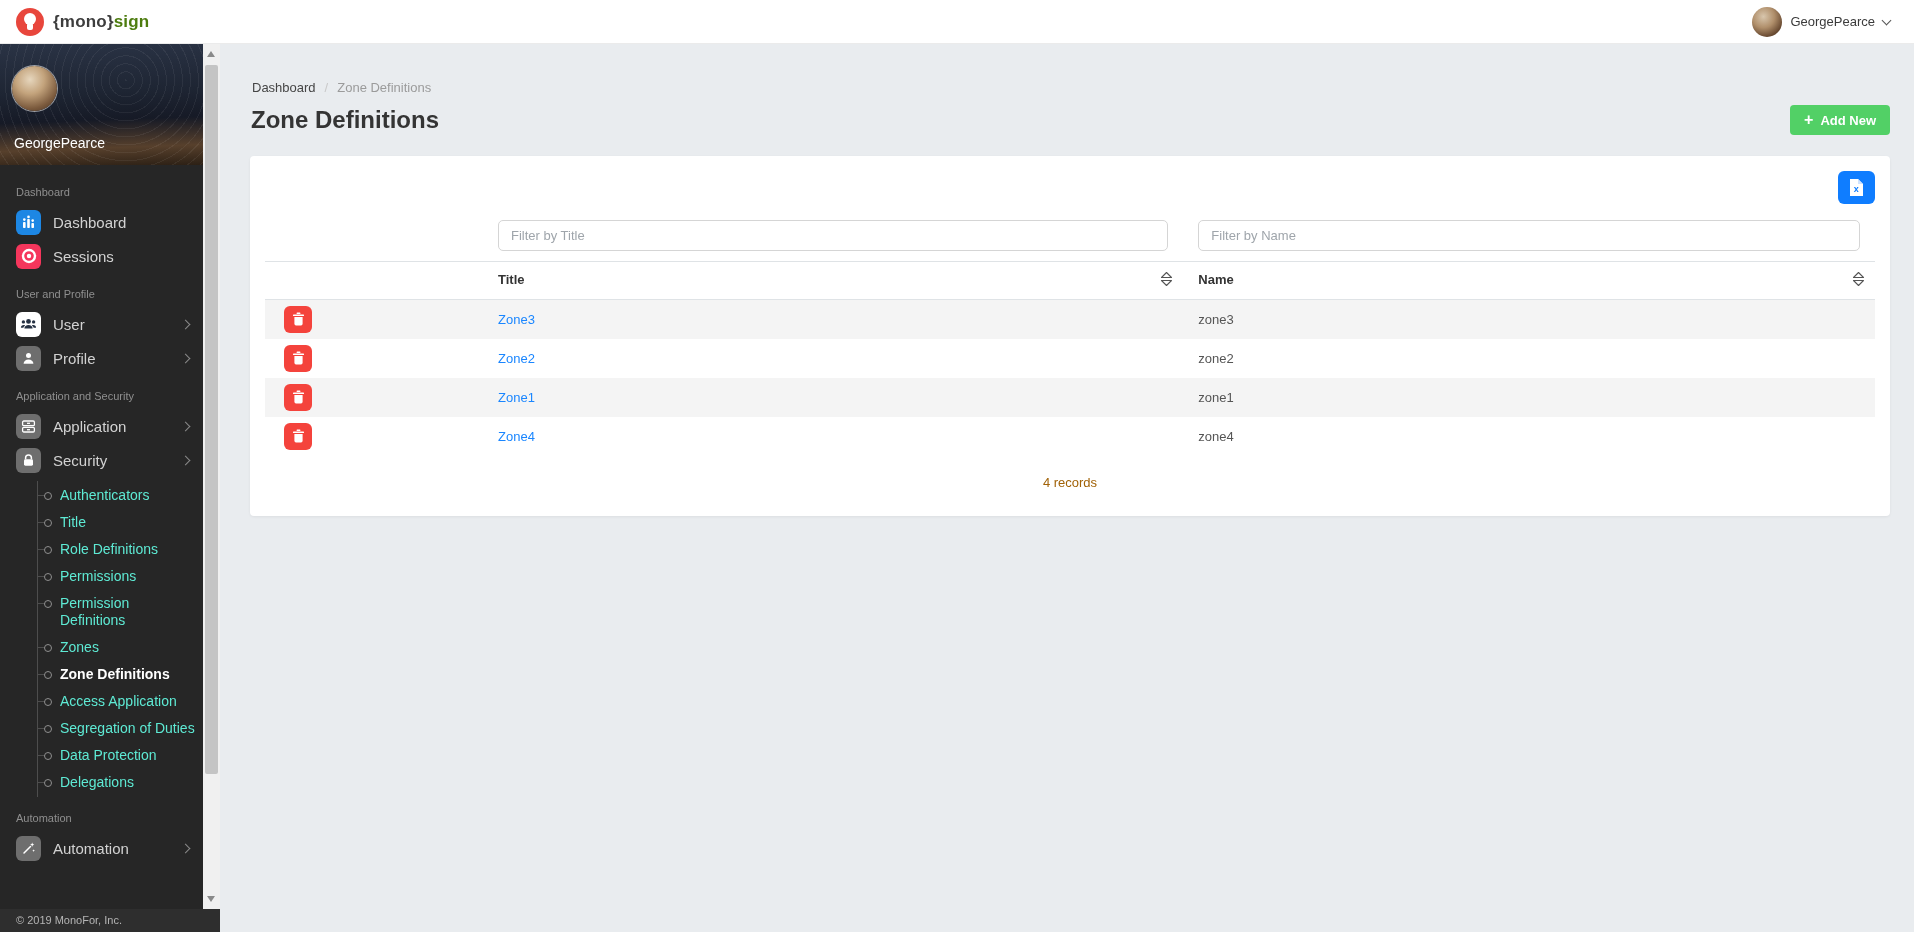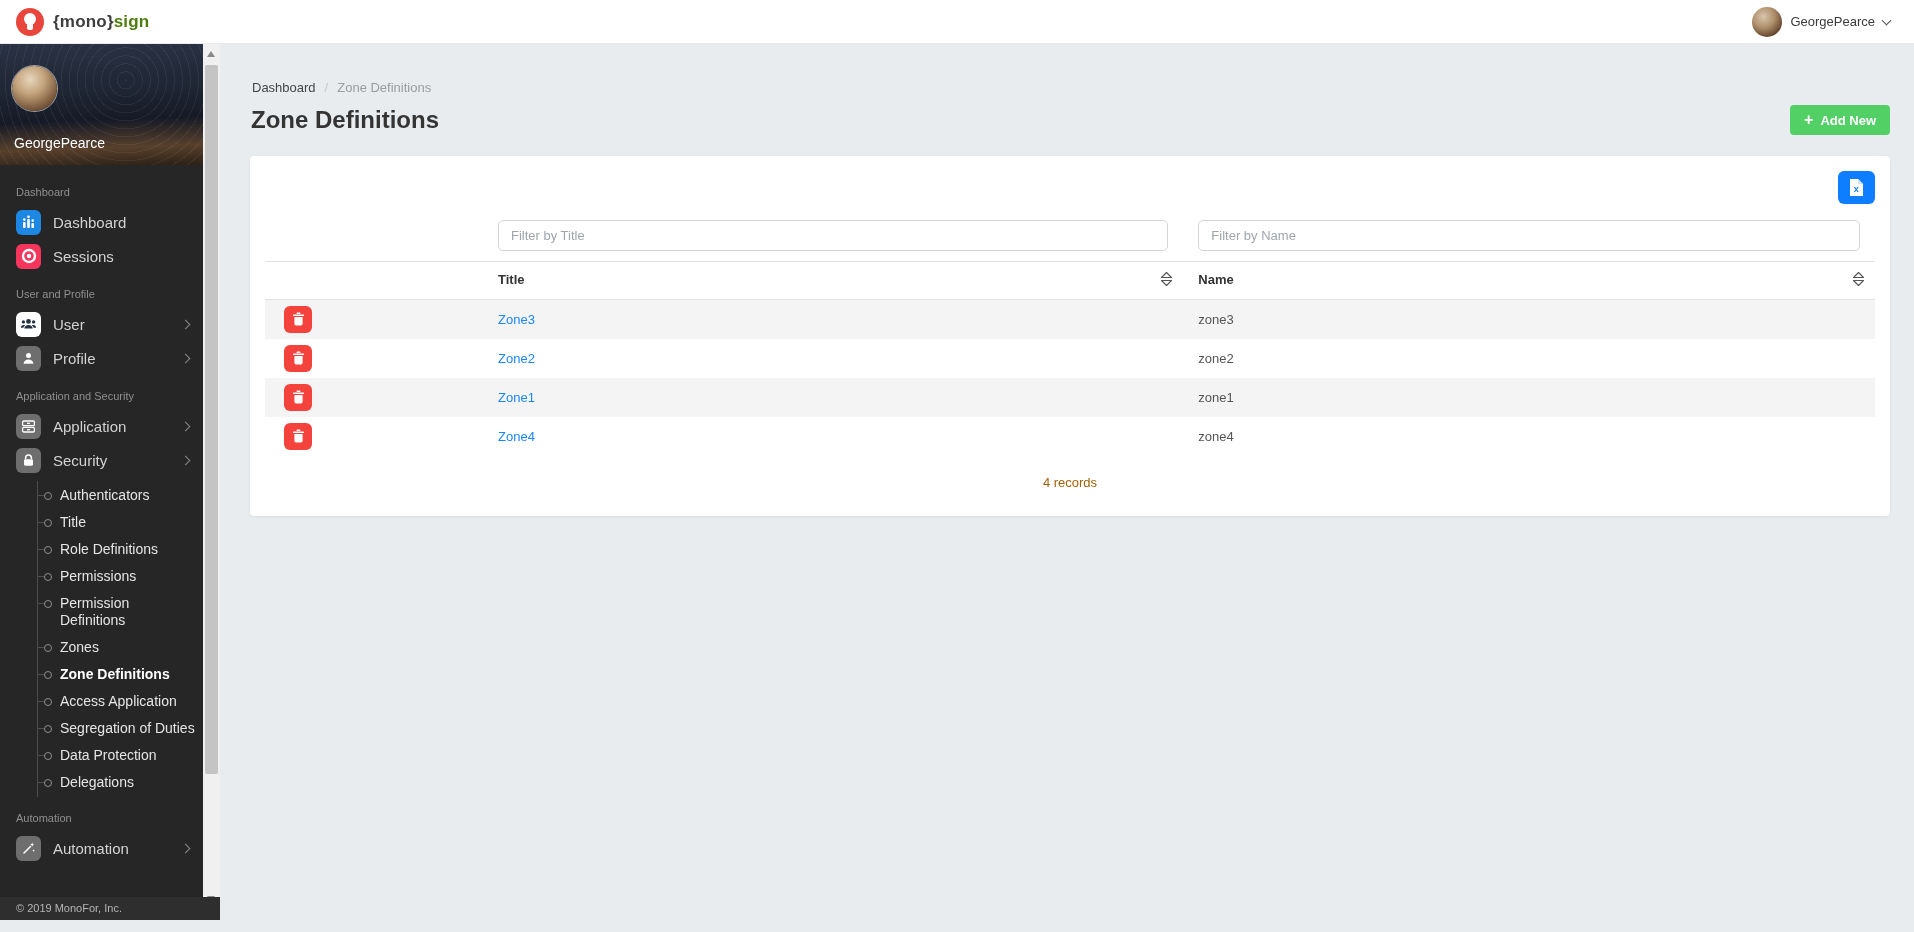--- a/index.html
+++ b/index.html
@@ -29,25 +29,25 @@
   .side-profile-name { position:absolute; left:14px; bottom:14px; color:#fff; font-size:14px; }
   .side-nav { padding:6px 0 0 0; }
   .sec-label { margin:15px 16px 7px 16px; font-size:11px; color:#8f8f8f; }
   .side-item { height:34px; display:flex; align-items:center; padding:0 14px 0 16px; gap:12px; cursor:pointer; color:#d2d2d2; font-size:15px; }
   .side-item .lbl { flex:1; }
   .mini-icon { width:25px; height:25px; border-radius:6px; display:flex; align-items:center; justify-content:center; flex:none; }
   .ic-blue { background:#1d87e4; } .ic-red { background:#f5365c; }
   .ic-white { background:#fff; } .ic-gray { background:#6e6e6e; }
   .chev-right { width:7px; height:7px; border-right:1.5px solid #8a8a8a; border-top:1.5px solid #8a8a8a; transform:rotate(45deg); }
   .submenu { list-style:none; margin:4px 0 8px 37px; border-left:1px solid #4d4d4d; padding:2px 0 0 0; }
-  .submenu li { position:relative; padding:4px 8px 6px 22px; font-size:14px; line-height:17px; color:#e5e5e5; cursor:pointer; }
+  .submenu li { position:relative; padding:4px 8px 6px 22px; font-size:14px; line-height:17px; color:#5eead4; cursor:pointer; }
   .submenu li::before { content:''; position:absolute; left:0; top:12px; width:7px; height:1px; background:#4d4d4d; }
   .submenu li::after { content:''; position:absolute; left:6px; top:9px; width:6px; height:6px; border:1px solid #8f8f8f; border-radius:50%; background:#262626; }
   .submenu li.active { color:#fff; font-weight:700; }
-  .side-footer { position:absolute; left:0; bottom:12px; width:220px; height:23px; background:#2e2e2e; color:#b5b5b5; font-size:11px; line-height:23px; padding-left:16px; z-index:25; }
+  .side-footer { position:absolute; left:0; bottom:0; width:220px; height:23px; background:#2e2e2e; color:#b5b5b5; font-size:11px; line-height:23px; padding-left:16px; z-index:25; }
 
   
   .side-scroll { position:absolute; top:44px; left:203px; width:17px; bottom:23px; background:#f0f0f0; z-index:22; }
   .side-scroll .arrow { position:absolute; left:4px; width:0; height:0; border-left:4.5px solid transparent; border-right:4.5px solid transparent; }
   .side-scroll .arrow.up { top:7px; border-bottom:6px solid #8a8a8a; }
   .side-scroll .arrow.down { bottom:7px; border-top:6px solid #8a8a8a; }
   .side-scroll .thumb { position:absolute; top:21px; left:2px; width:13px; height:82%; background:#c4c4c4; border-radius:2px; }
 
   
   .main { position:absolute; top:44px; left:220px; right:0; bottom:0; background:#e9ecef; }

